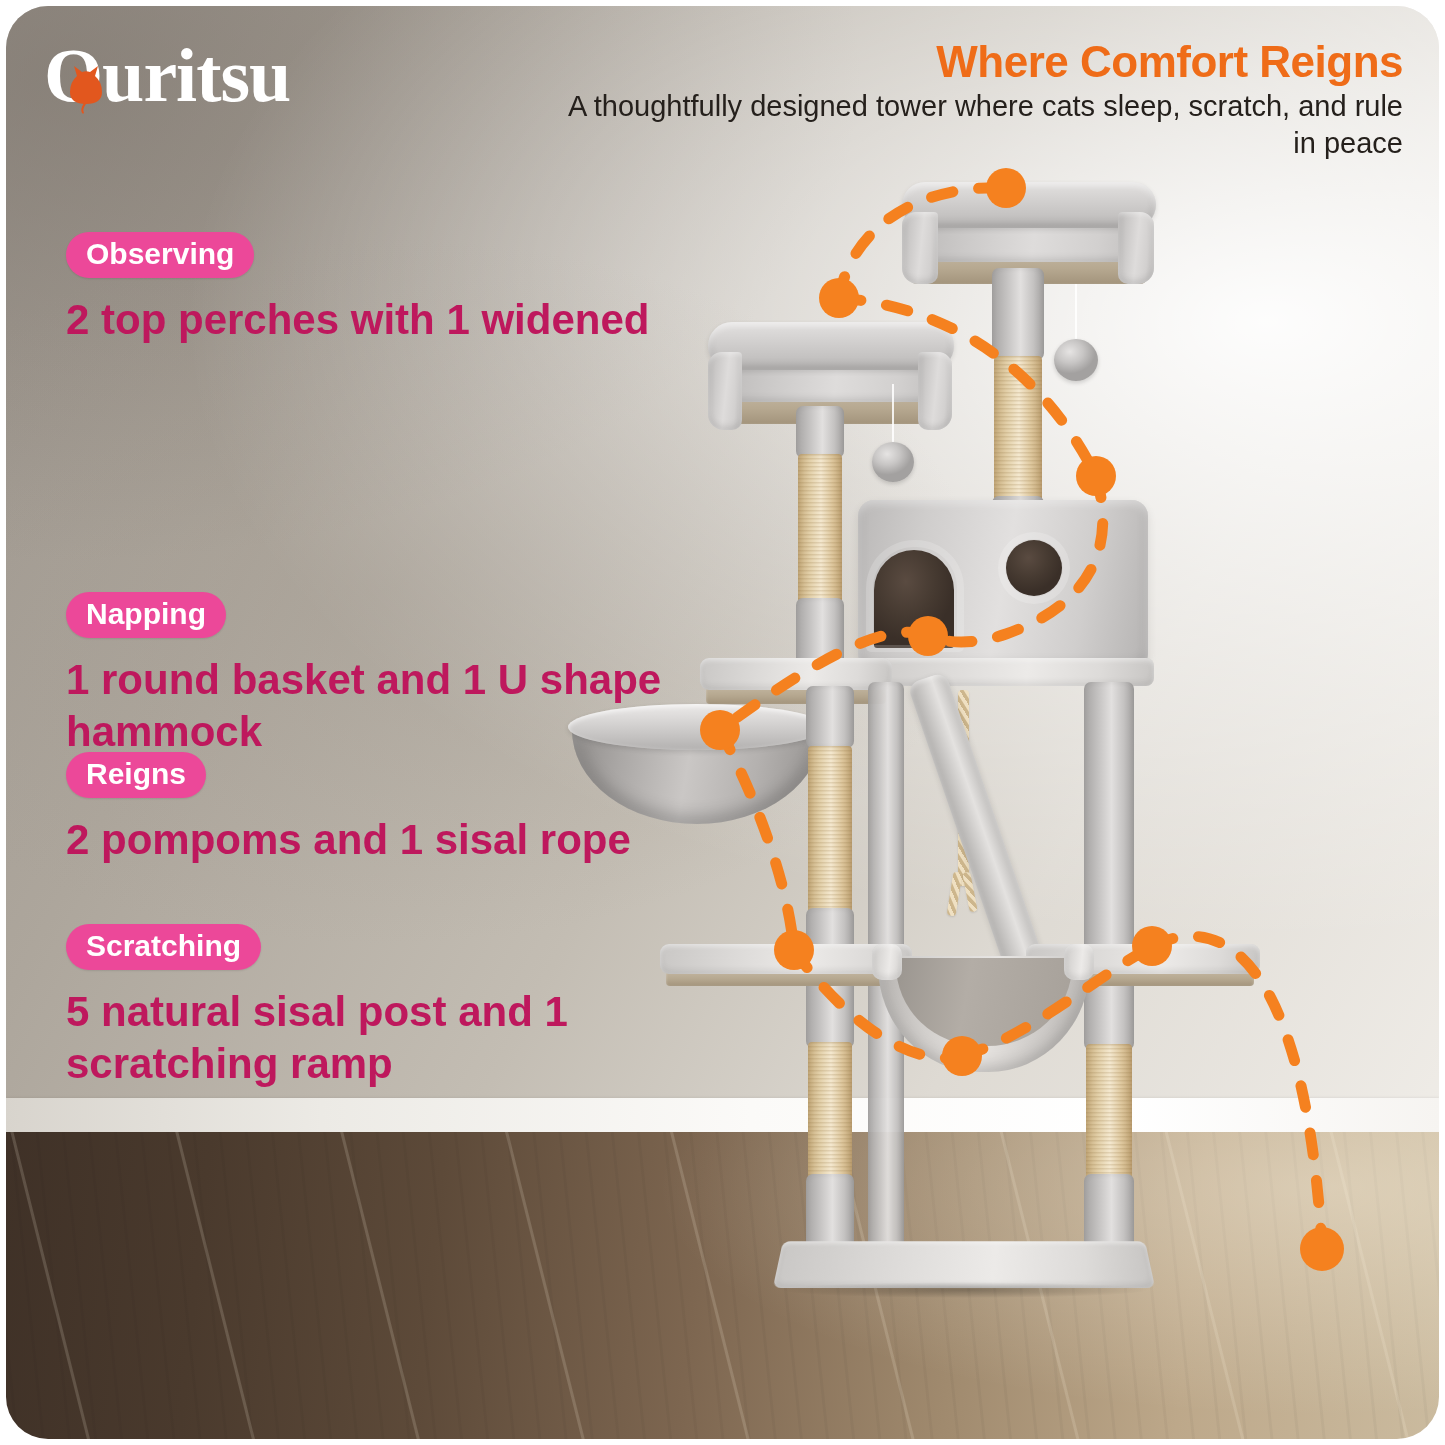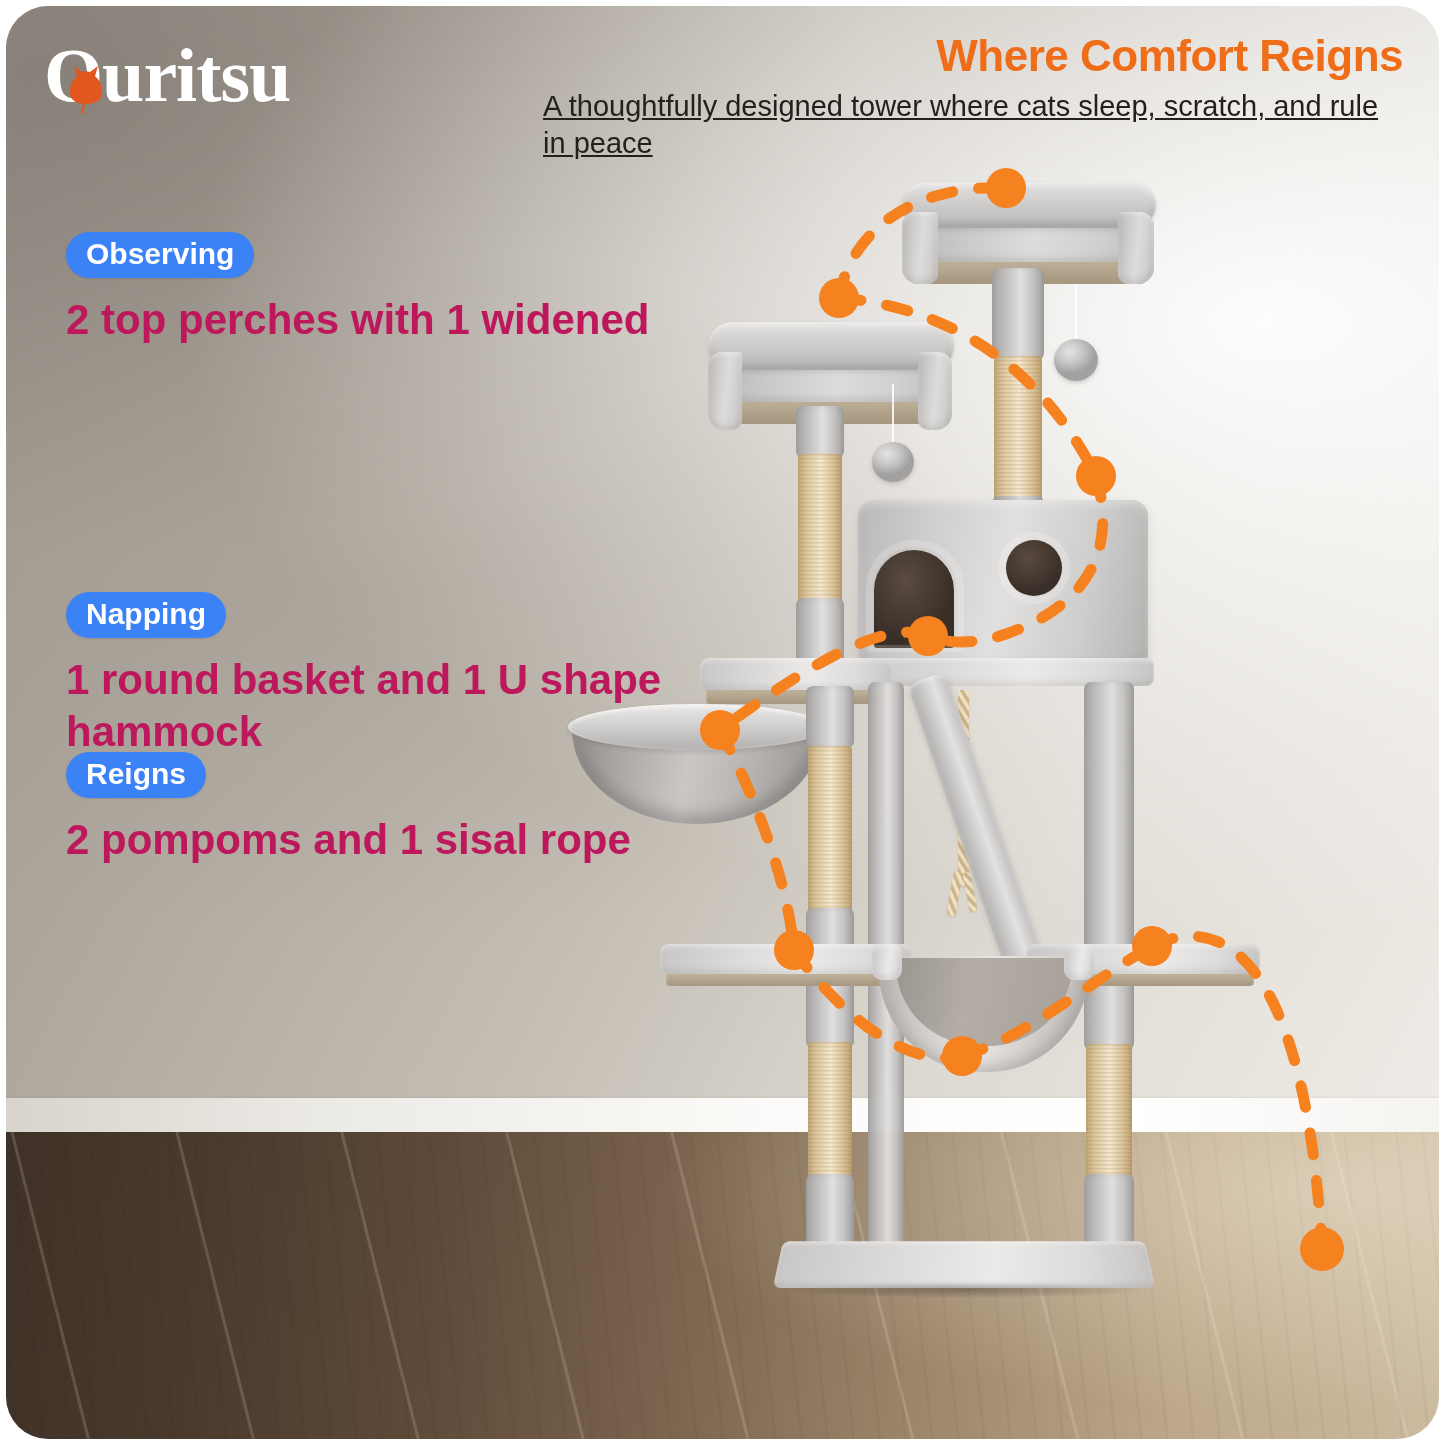--- a/index.html
+++ b/index.html
@@ -141,31 +141,31 @@
 
   
   #logo{position:absolute;left:44px;top:36px;height:78px;display:flex;align-items:center;}
   #logo .wordmark{
     font-family:"Liberation Serif",serif;font-weight:700;font-size:76px;color:#ffffff;
     letter-spacing:-1px;line-height:1;position:relative;
   }
   #logo .catmark{position:absolute;left:20px;top:26px;width:44px;height:52px;}
 
   #headline{
-    position:absolute;right:42px;top:32px;width:860px;text-align:right;
+    position:absolute;right:42px;top:38px;width:860px;text-align:right;
     font-weight:700;font-size:44px;color:#ef6c18;letter-spacing:-.5px;line-height:1.08;
   }
   #subhead{
-    position:absolute;right:42px;top:88px;width:860px;
-    font-size:29px;color:#25201c;line-height:1.28;font-weight:400;text-decoration:underline;
+    position:absolute;right:42px;top:88px;width:860px;text-align:right;
+    font-size:29px;color:#25201c;line-height:1.28;font-weight:400;
   }
 
   .feature{position:absolute;left:66px;width:660px;}
   .badge{
-    display:inline-block;background:#3b82f6;color:#fff;font-weight:700;font-size:30px;
+    display:inline-block;background:#ec4899;color:#fff;font-weight:700;font-size:30px;
     padding:7px 20px 9px;border-radius:26px;line-height:1;white-space:nowrap;
     box-shadow:0 1px 2px rgba(0,0,0,.10);
   }
   .ftext{
     margin-top:16px;font-size:42px;color:#be185d;line-height:1.24;font-weight:700;
     max-width:640px;
   }
   .f1{top:232px;} .f2{top:406px;} .f3{top:580px;margin-top:12px;} .f4{top:752px;} .f5{top:924px;}
 </style>
 </head>
@@ -306,14 +306,18 @@
     <div class="ftext">2 top perches with 1 widened</div>
   </div>
   <div class="feature f3">
     <span class="badge">Napping</span>
     <div class="ftext">1 round basket and 1 U shape hammock</div>
   </div>
   <div class="feature f4">
     <span class="badge">Reigns</span>
     <div class="ftext">2 pompoms and 1 sisal rope</div>
   </div>
+  <div class="feature f5">
+    <span class="badge">Scratching</span>
+    <div class="ftext">5 natural sisal post and 1 scratching ramp</div>
+  </div>
 
 </div>
 
 </body></html>

